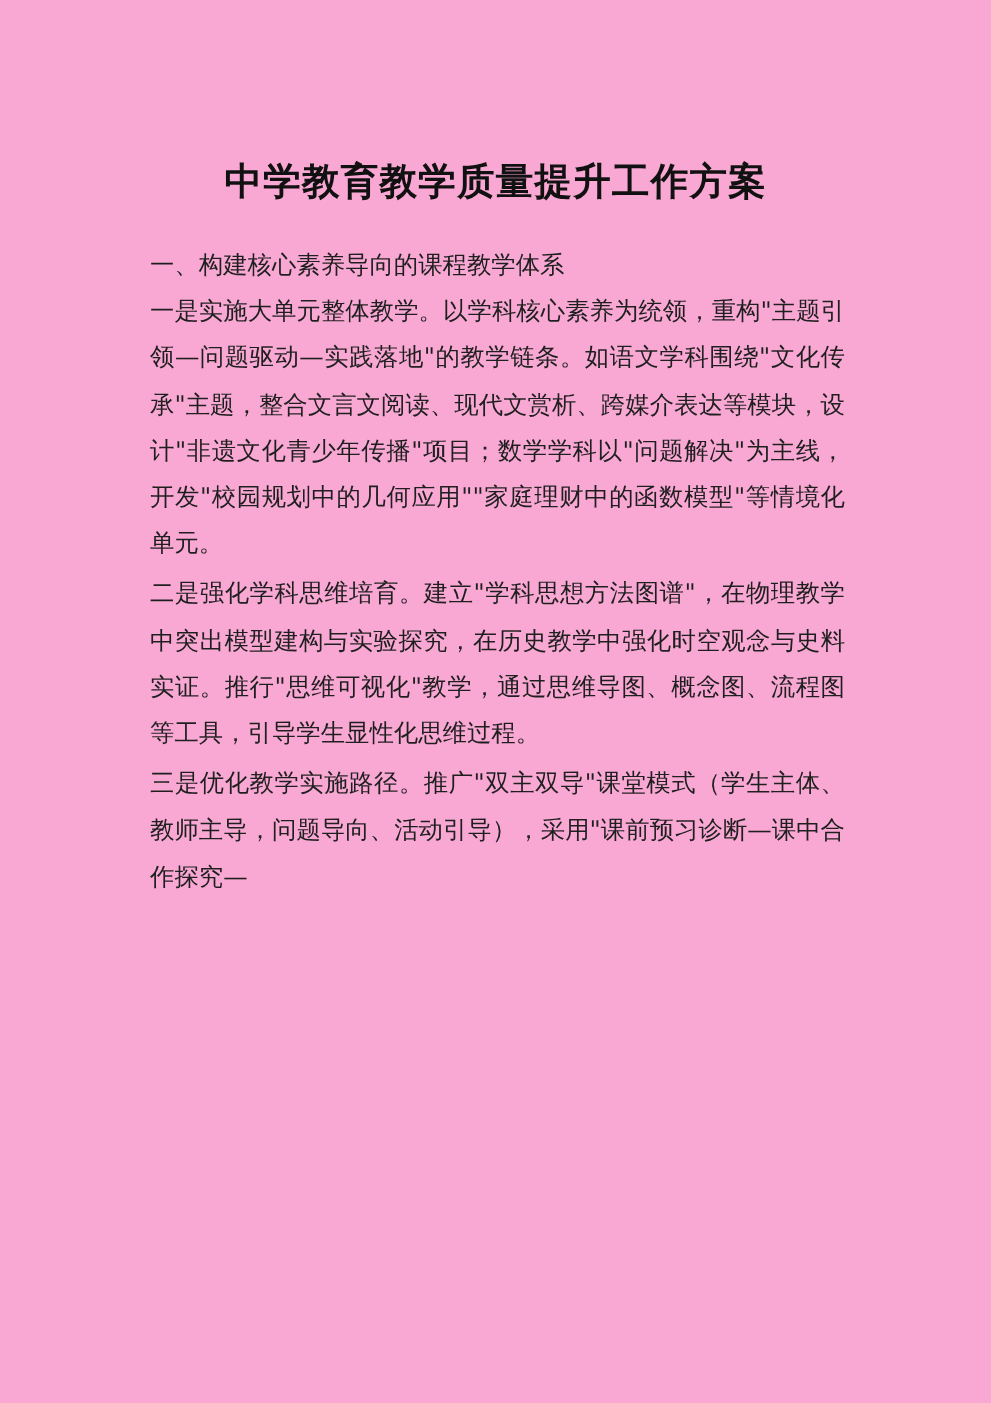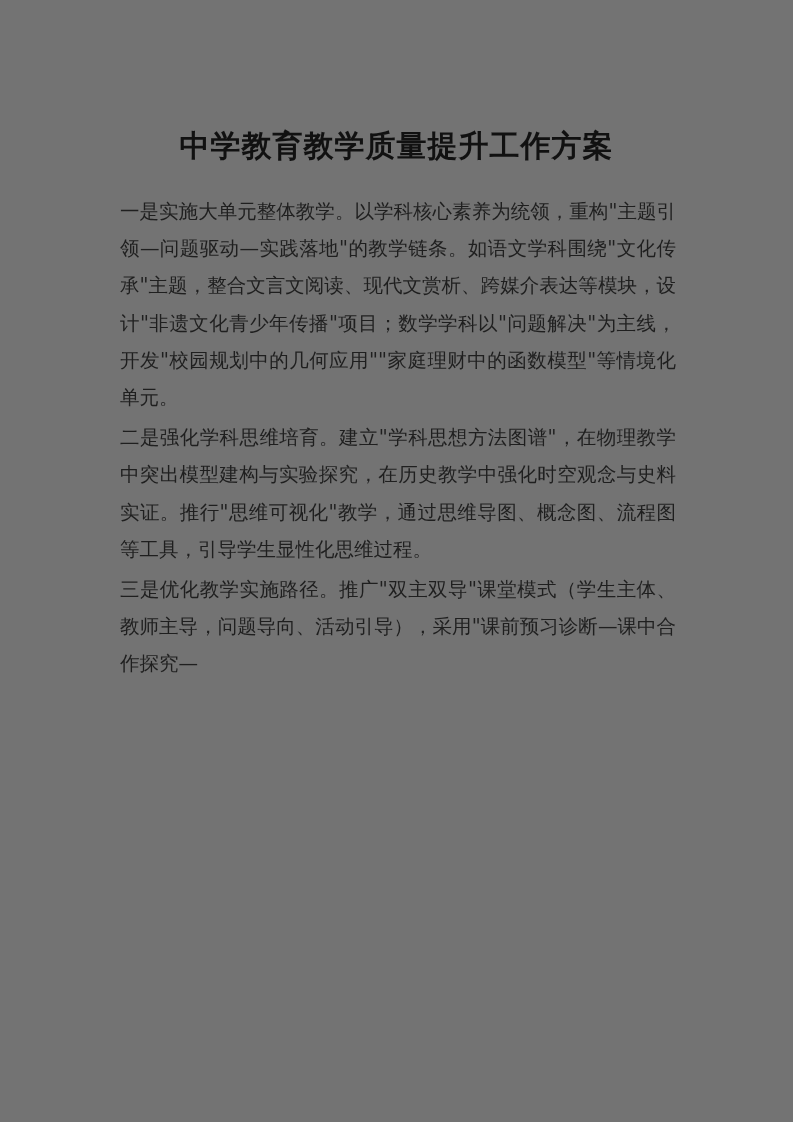--- a/index.html
+++ b/index.html
@@ -12,21 +12,21 @@
       height: 1122px;
       position: relative;
       overflow: hidden;
       color: #1a1a1a;
     }
     .page {
       position: absolute;
       left: 0; top: 0;
       width: 793px;
       height: 1122px;
-      background: #737373;
+      background: #f9a8d4;
     }
     .title {
       position: absolute;
       left: 0;
       top: 126px;
       width: 793px;
       text-align: center;
       font-family: "DejaVu Sans", "Liberation Sans", sans-serif;
       font-weight: bold;
       font-size: 30px;
@@ -54,17 +54,18 @@
       margin-bottom: 0;
     }
   </style>
 </head>
 <body>
 
 <div class="page">
   <h1 class="title">中学教育教学质量提升工作方案</h1>
 
   <div class="body">
+    <p class="heading">一、构建核心素养导向的课程教学体系</p>
     <p>一是实施大单元整体教学。以学科核心素养为统领，重构"主题引领—问题驱动—实践落地"的教学链条。如语文学科围绕"文化传承"主题，整合文言文阅读、现代文赏析、跨媒介表达等模块，设计"非遗文化青少年传播"项目；数学学科以"问题解决"为主线，开发"校园规划中的几何应用""家庭理财中的函数模型"等情境化单元。</p>
     <p>二是强化学科思维培育。建立"学科思想方法图谱"，在物理教学中突出模型建构与实验探究，在历史教学中强化时空观念与史料实证。推行"思维可视化"教学，通过思维导图、概念图、流程图等工具，引导学生显性化思维过程。</p>
     <p>三是优化教学实施路径。推广"双主双导"课堂模式（学生主体、教师主导，问题导向、活动引导），采用"课前预习诊断—课中合作探究—</p>
   </div>
 </div>
 
 </body></html>

